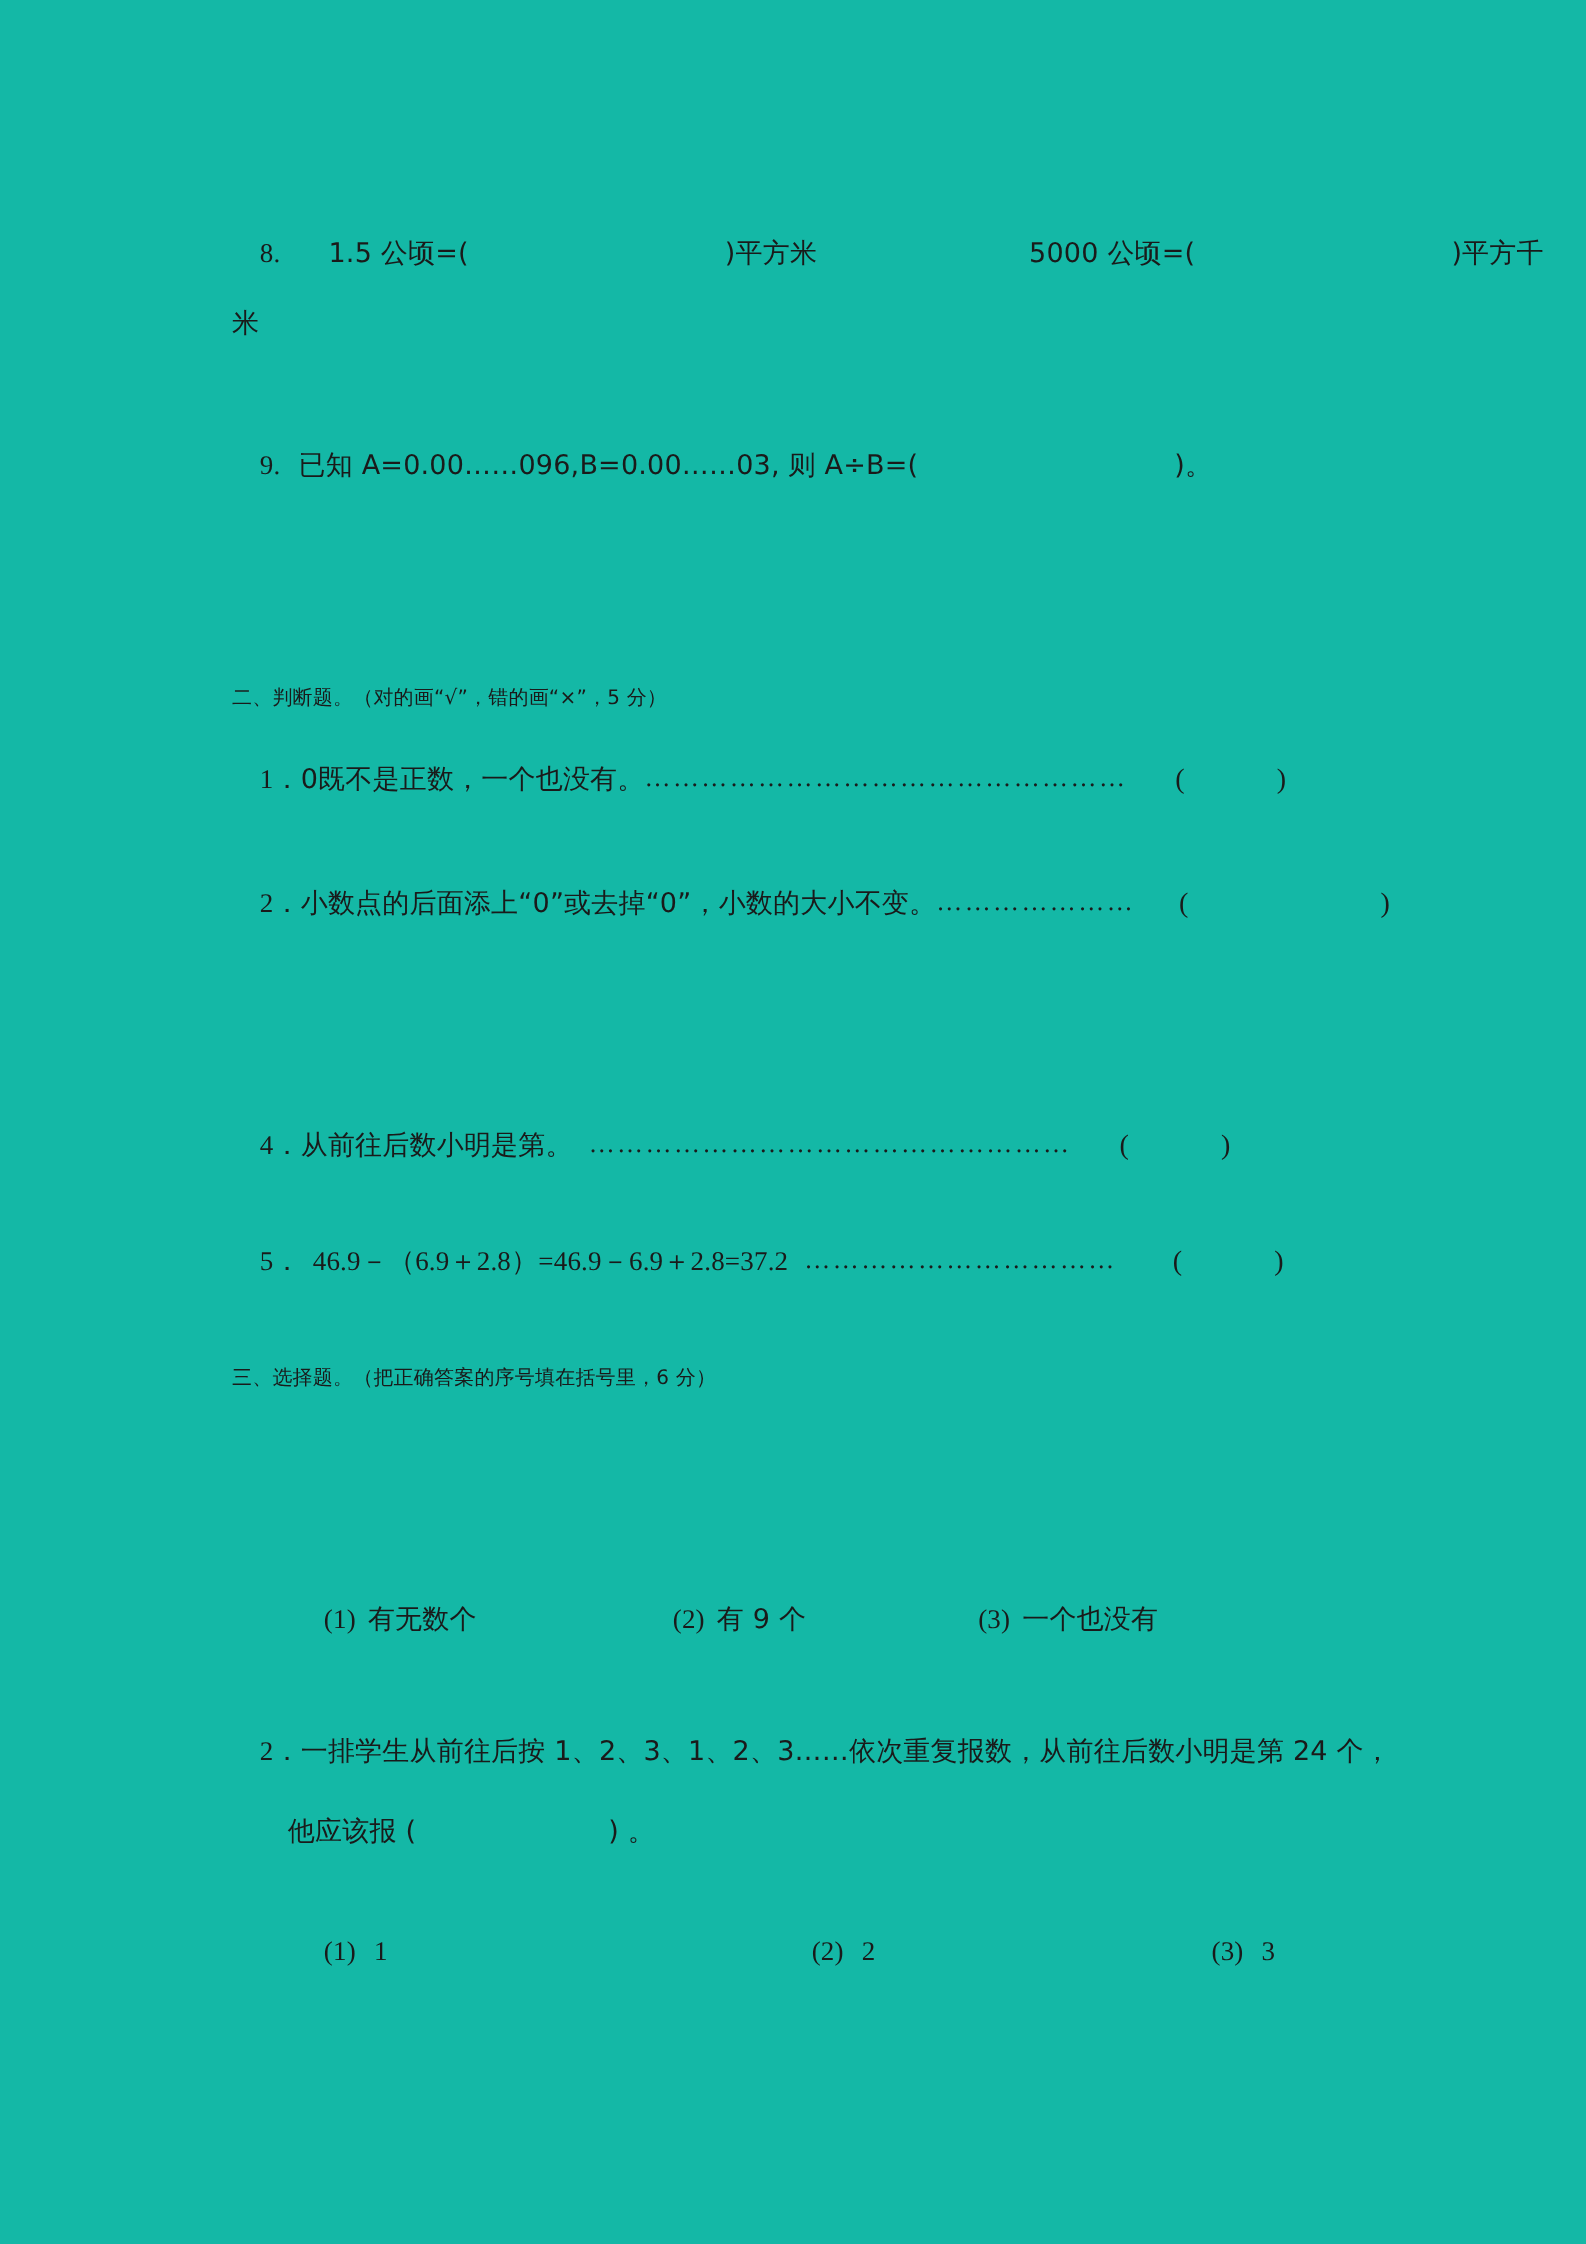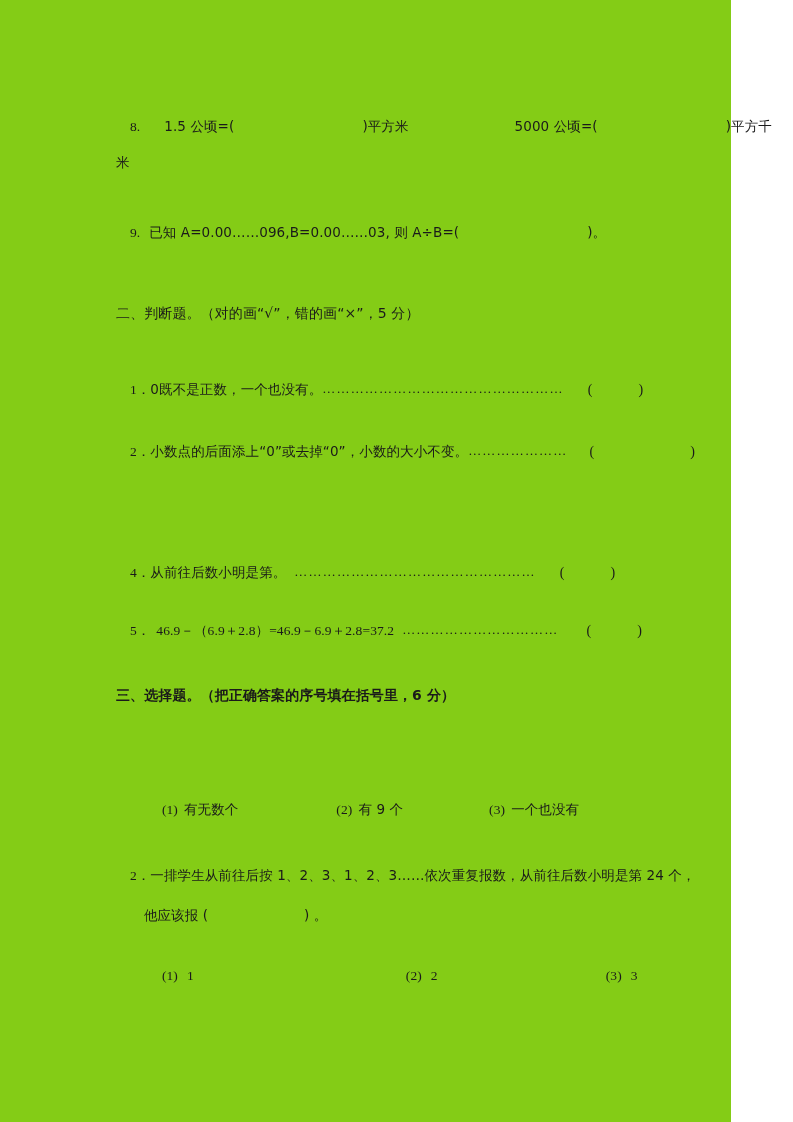--- a/index.html
+++ b/index.html
@@ -12,23 +12,23 @@
     height: 1122px;
     font-family: "Liberation Serif", "DejaVu Serif", serif;
     color: #1a1a1a;
     position: relative;
     overflow: hidden;
   }
   .page {
     position: absolute;
     left: 0;
     top: 0;
-    width: 731px;
+    width: 793px;
     height: 1122px;
-    background: #84cc16;
+    background: #14b8a6;
   }
   .line {
     position: absolute;
     white-space: pre;
     font-size: 13.5px;
     line-height: 1;
     letter-spacing: 0.1px;
   }
   .cjk {
     font-family: "DejaVu Sans", "Liberation Sans", sans-serif;
@@ -44,21 +44,22 @@
     vertical-align: 1px;
   }
   .paren {
     font-family: "Liberation Serif", "DejaVu Serif", serif;
     font-size: 14px;
   }
   .blank-sm { display: inline-block; width: 46px; }
   .blank-md { display: inline-block; width: 96px; }
   .blank-lg { display: inline-block; width: 128px; }
   .sec-head {
-    font-size: 14px;
+    font-size: 10px;
+    margin-top: 39px;
   }
 </style>
 </head>
 <body>
 
 <div class="page">
 
   <div class="line" style="left:116px; top:106px;">
     <span class="num">8.</span><span style="display:inline-block;width:24px;"></span><span class="cjk">1.5 公顷=(</span><span class="blank-lg"></span><span class="cjk">)平方米</span><span style="display:inline-block;width:106px;"></span><span class="cjk">5000 公顷=(</span><span class="blank-lg"></span><span class="cjk">)平方千</span>
   </div>
@@ -80,21 +81,21 @@
 
 
   <div class="line" style="left:116px; top:551px;">
     <span class="num">4．</span><span class="cjk">从前往后数小明是第。</span><span style="display:inline-block;width:8px;"></span><span class="leader">……………………………………………</span><span style="display:inline-block;width:24px;"></span><span class="paren">(</span><span class="blank-sm"></span><span class="paren">)</span>
   </div>
 
   <div class="line" style="left:116px; top:609px;">
     <span class="num">5．</span><span style="display:inline-block;width:6px;"></span><span class="num">46.9－（6.9＋2.8）=46.9－6.9＋2.8=37.2</span><span style="display:inline-block;width:8px;"></span><span class="leader">……………………………</span><span style="display:inline-block;width:28px;"></span><span class="paren">(</span><span class="blank-sm"></span><span class="paren">)</span>
   </div>
 
-  <div class="line cjk sec-head" style="left:116px; top:688px;font-weight:bold;">三、选择题。（把正确答案的序号填在括号里，6 分）</div>
+  <div class="line cjk sec-head" style="left:116px; top:646px;">三、选择题。（把正确答案的序号填在括号里，6 分）</div>
 
 
   <div class="line" style="left:148px; top:789px;">
     <span class="num">(1)</span><span style="display:inline-block;width:6px;"></span><span class="cjk">有无数个</span><span style="display:inline-block;width:98px;"></span><span class="num">(2)</span><span style="display:inline-block;width:6px;"></span><span class="cjk">有 9 个</span><span style="display:inline-block;width:86px;"></span><span class="num">(3)</span><span style="display:inline-block;width:6px;"></span><span class="cjk">一个也没有</span>
   </div>
 
   <div class="line" style="left:116px; top:855px;">
     <span class="num">2．</span><span class="cjk">一排学生从前往后按 1、2、3、1、2、3……依次重复报数，从前往后数小明是第 24 个，</span>
   </div>
 

